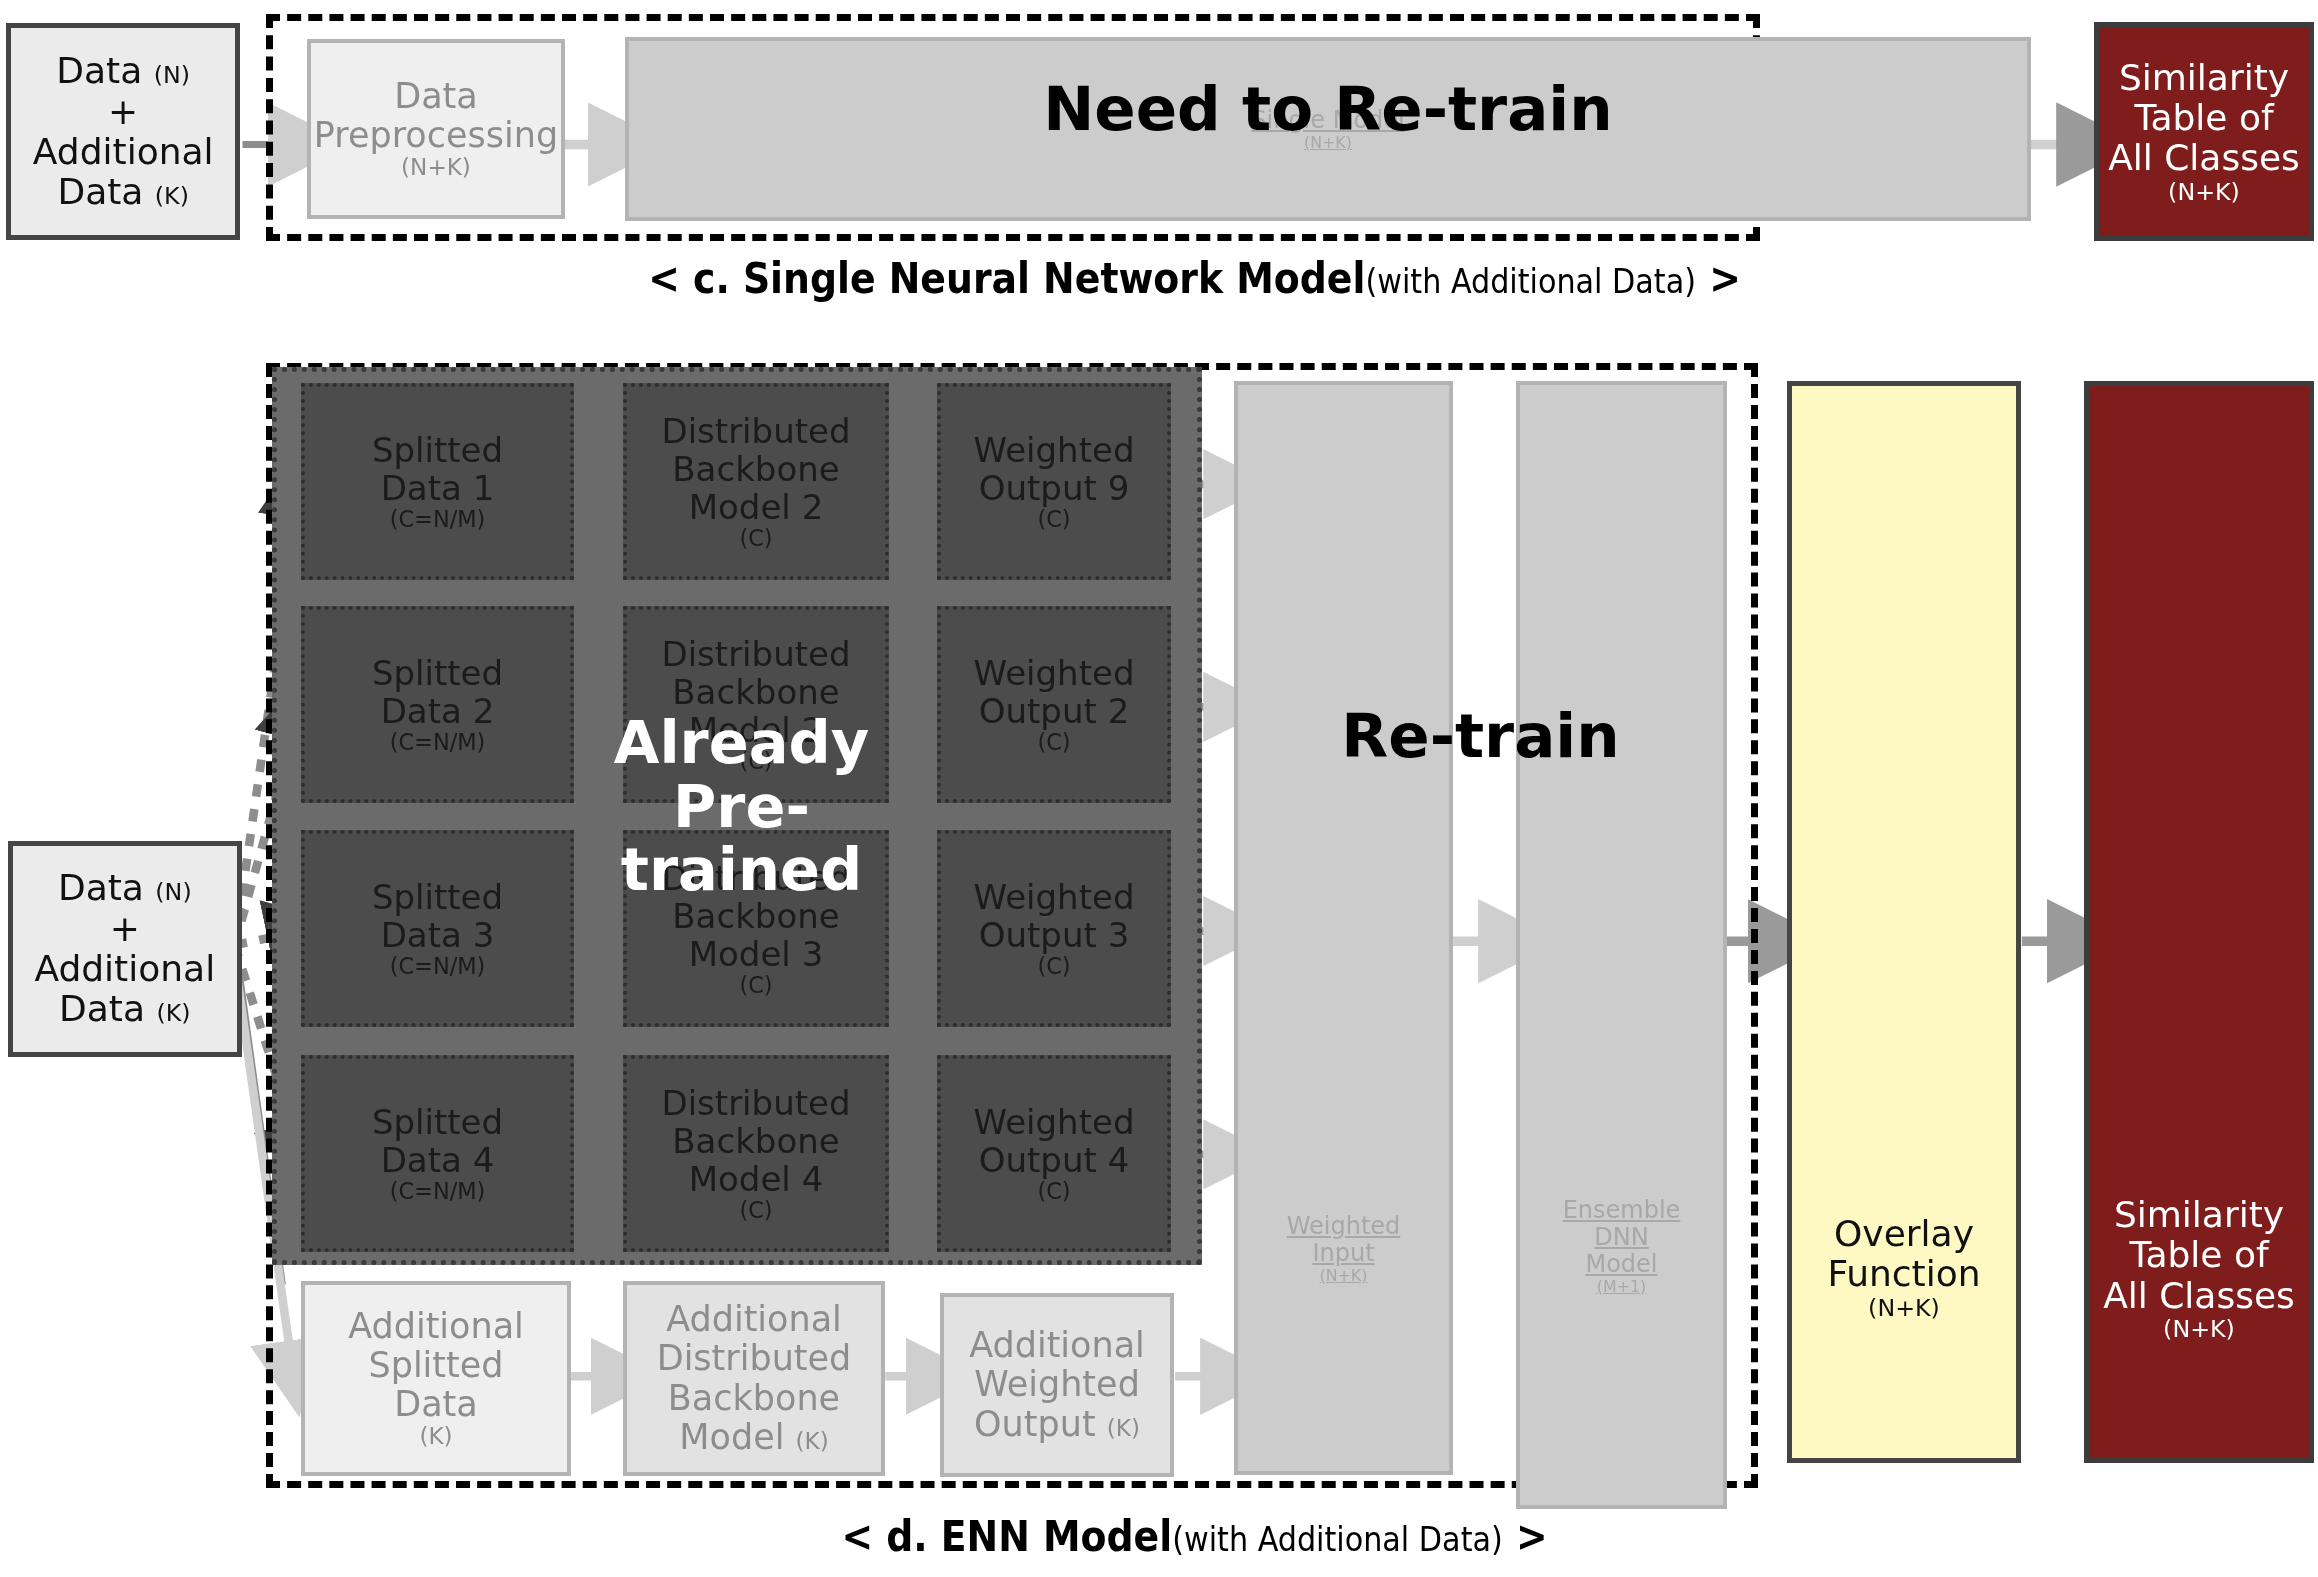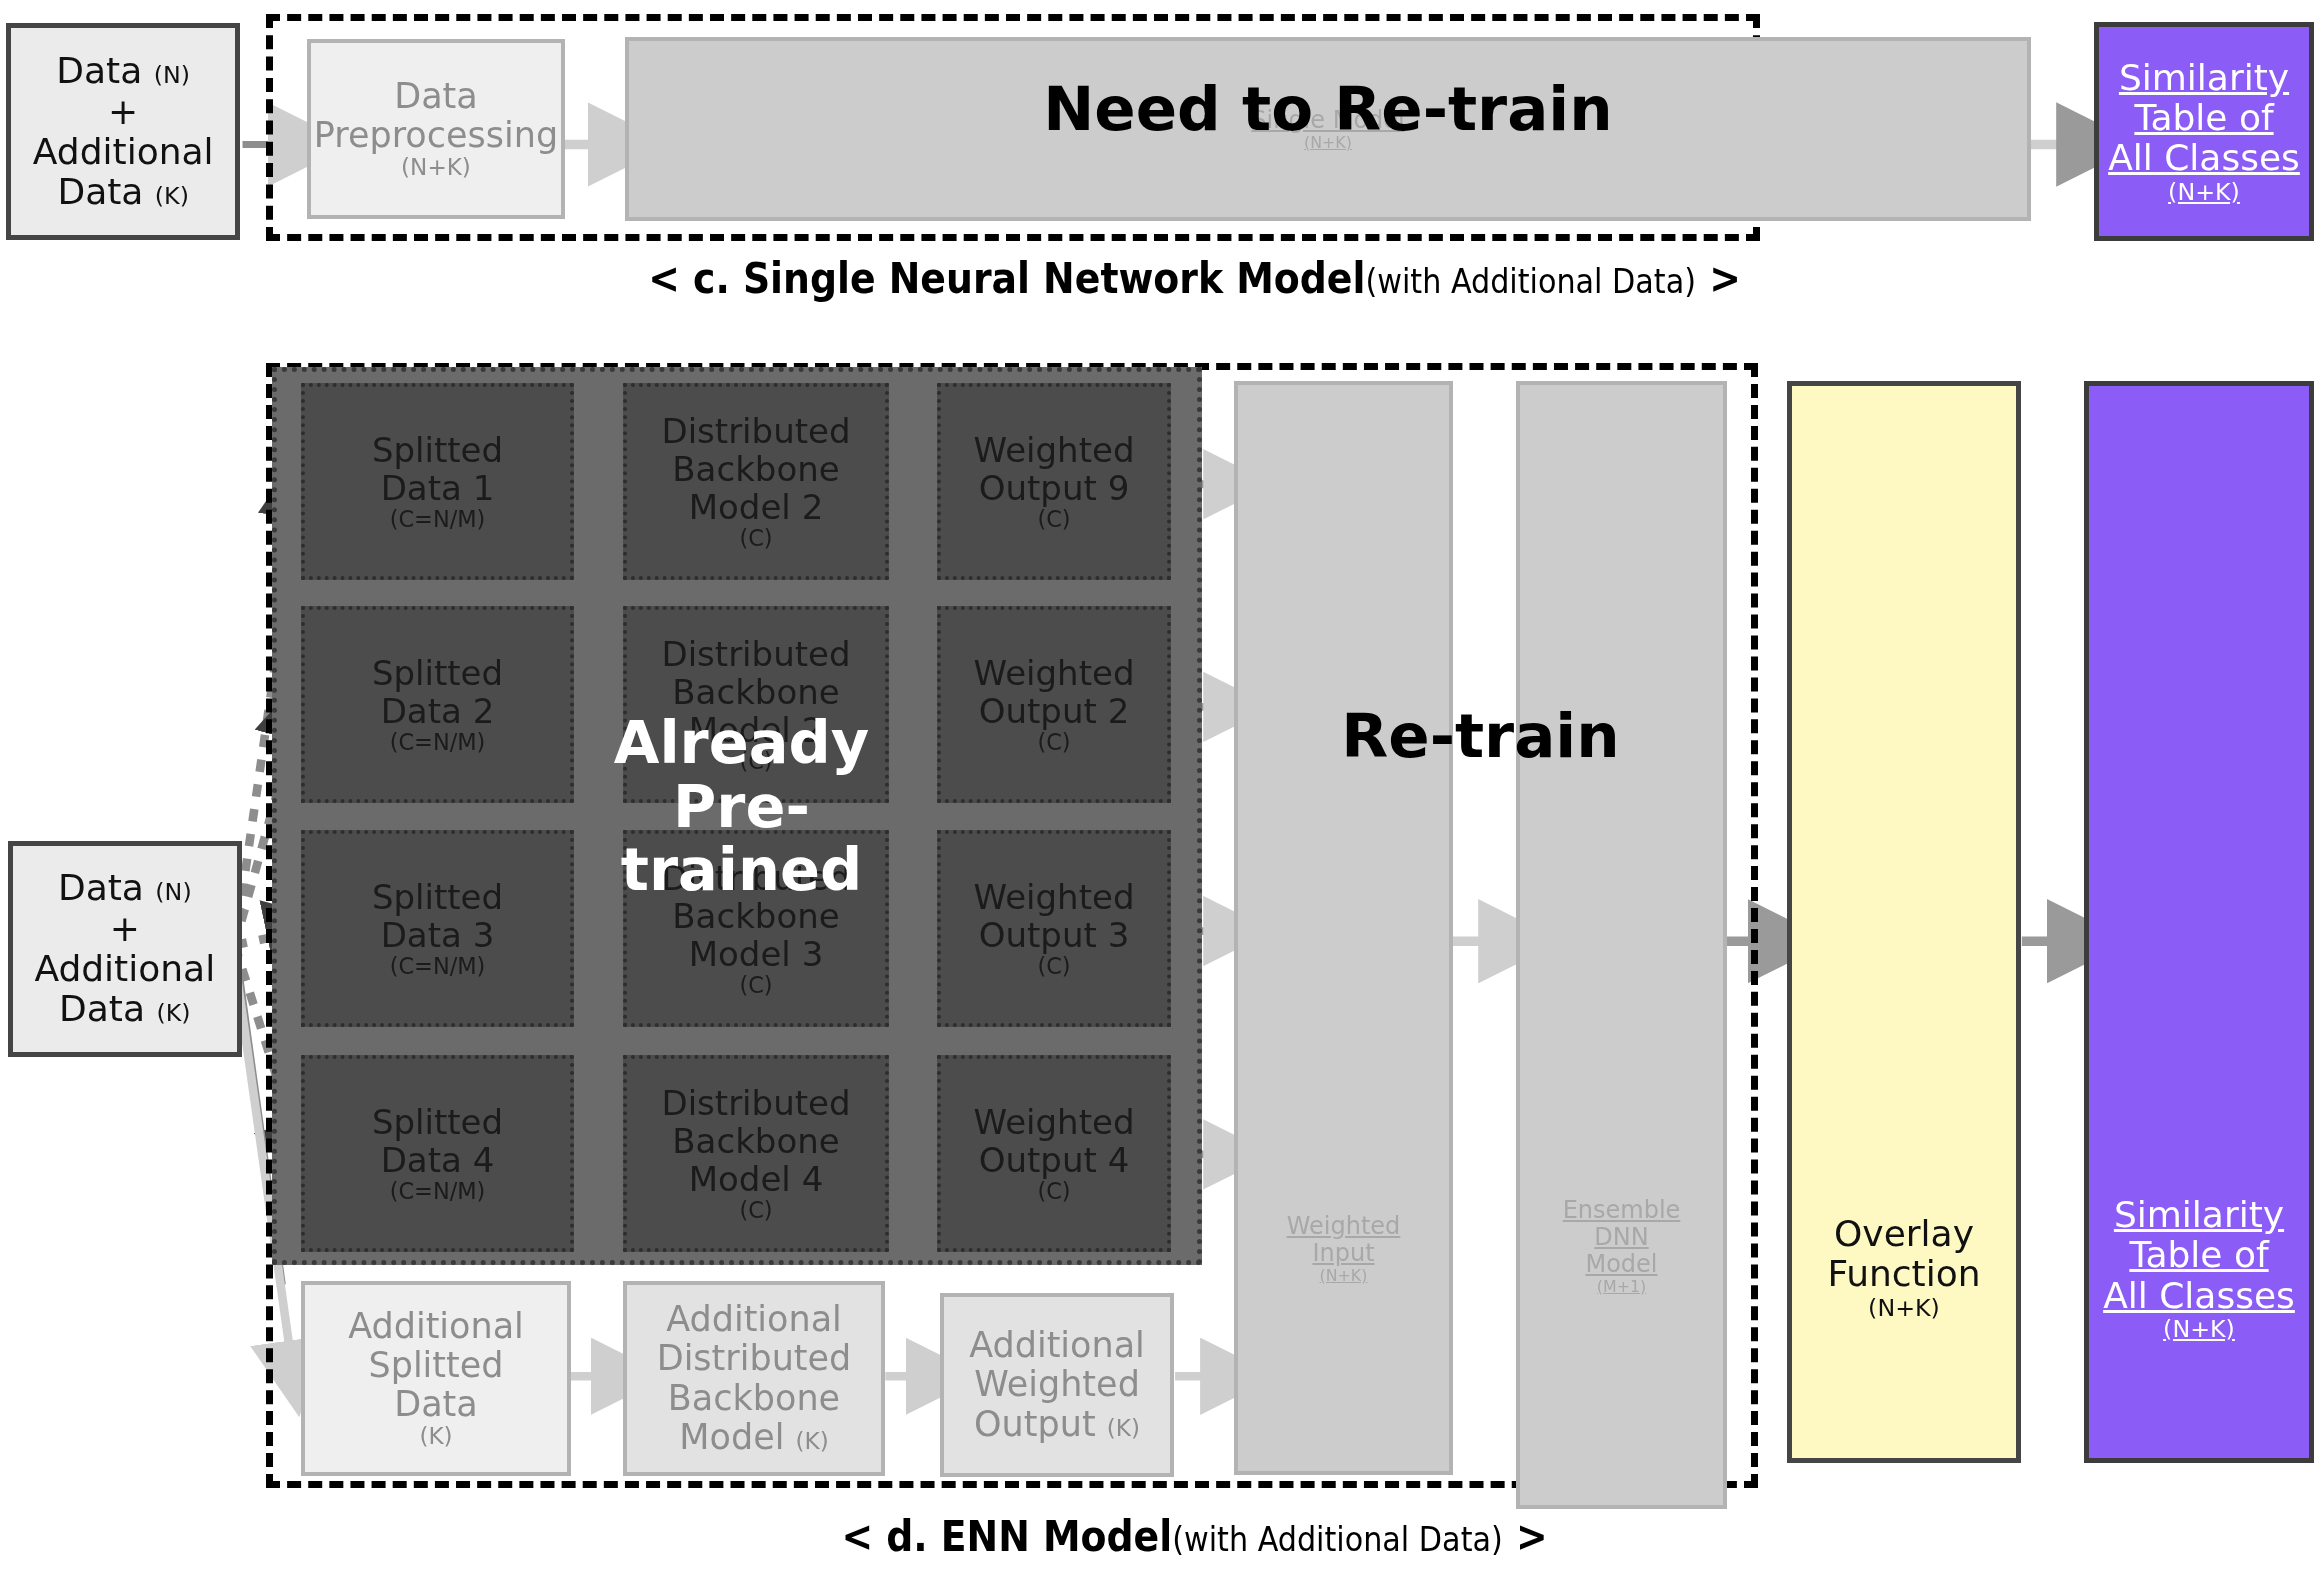--- a/index.html
+++ b/index.html
@@ -7,21 +7,21 @@
   .abs{position:absolute;box-sizing:border-box;}
   .box{display:flex;flex-direction:column;align-items:center;justify-content:center;text-align:center;line-height:1.12;}
   .sub{font-size:0.66em;}
   
   .inputbox{background:#ebebeb;border:5.5px solid #454545;color:#111;font-size:36px;}
   
   .lightbox{background:#efefef;border:4.7px solid #b3b3b3;color:#8d8d8d;font-size:35px;}
   .lightbox2{background:#e2e2e2;border:4.7px solid #b3b3b3;color:#8d8d8d;font-size:35px;}
   .midbox{background:#cccccc;border:4.7px solid #b3b3b3;color:#a8a8a8;font-size:24px;text-decoration:underline;}
   .darkbox{background:#fef9c3;border:5.5px solid #454545;color:#111;font-size:36px;}
-  .darkestbox{background:#8b5cf6;border:5.5px solid #3c3c3c;color:#fff;font-size:36px;text-decoration:underline;}
+  .darkestbox{background:#7f1d1d;border:5.5px solid #3c3c3c;color:#fff;font-size:36px;}
   
   .dotbox{background:#4c4c4c;border:4.7px dotted #2e2e2e;color:#1b1b1b;font-size:34px;}
   
   .dashgroup{border:7px dashed #000;background:transparent;}
   .pretrained-panel{background:#6b6b6b;border:5.5px dotted #3a3a3a;}
   .overlay-label{font-weight:bold;color:#000;text-align:center;line-height:1.08;pointer-events:none;}
   .overlay-label.white{color:#fff;}
   .caption{font-size:42px;color:#000;white-space:nowrap;font-stretch:condensed;margin-left:35px;}
   .caption b{font-weight:bold;}
   .caption .small{font-size:0.80em;}

